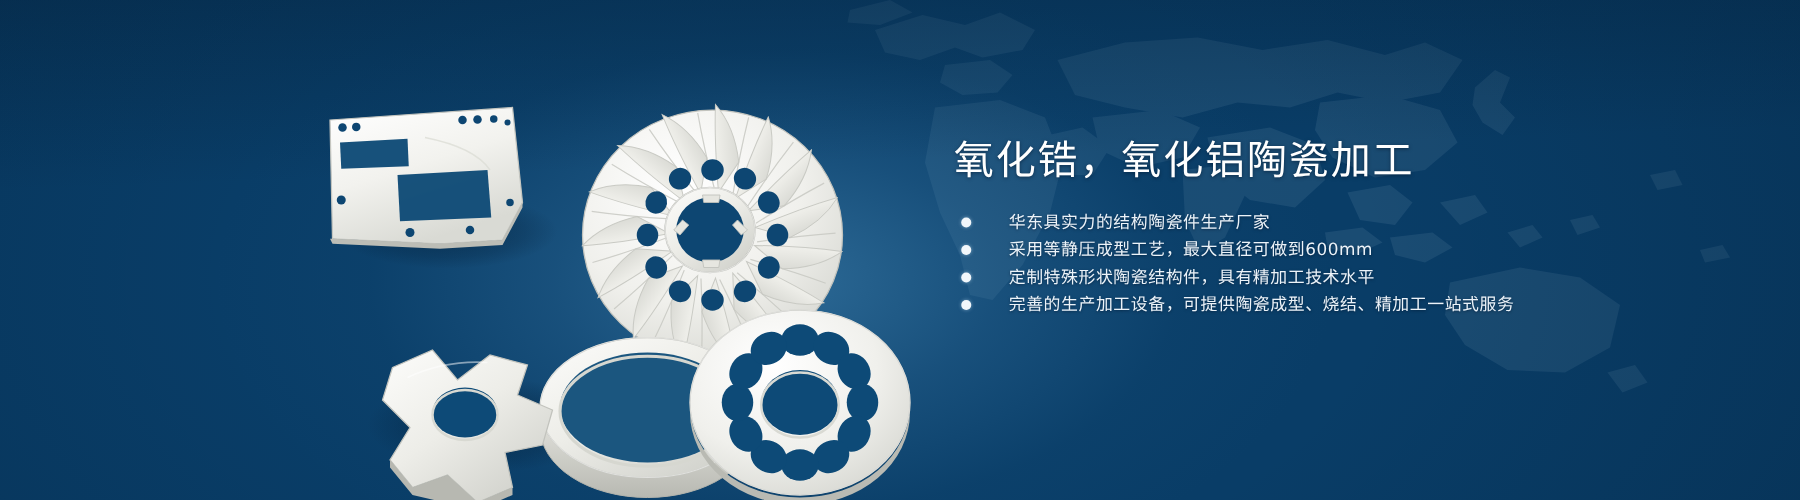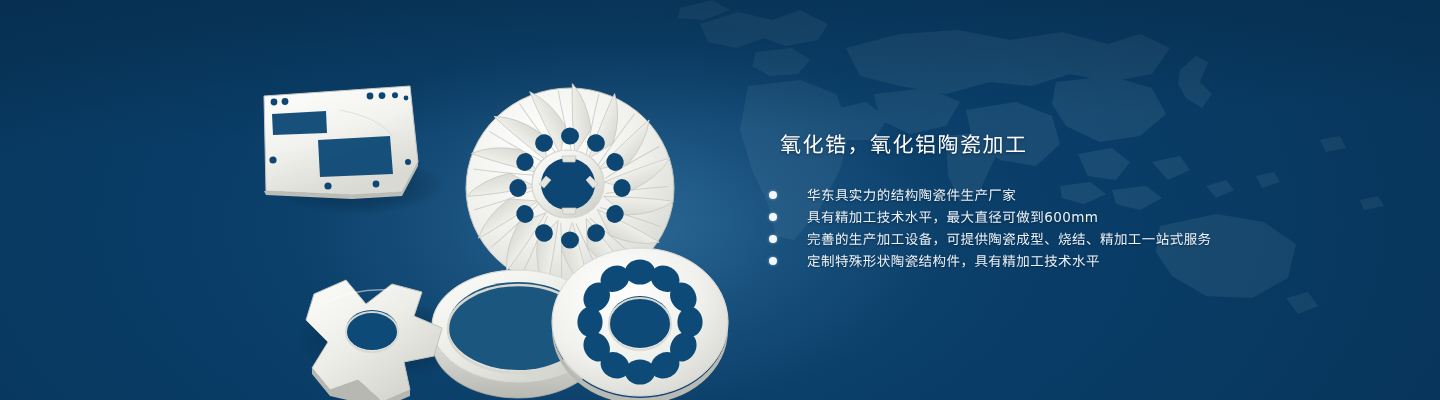--- a/index.html
+++ b/index.html
@@ -74,22 +74,22 @@
   .products svg { display: block; width: 100%; height: 100%; overflow: visible; }
 
   
   .copy {
     position: absolute;
     left: 763px;
     top: 108px;
     width: 620px;
   }
   .headline {
-    margin: 17px;
-    font-size: 21px;
+    margin: 0;
+    font-size: 32px;
     line-height: 40px;
     font-weight: 400;
     letter-spacing: 1.5px;
     color: #ffffff;
     text-shadow: 0 1px 3px rgba(0,16,36,0.55);
     white-space: nowrap;
   }
   .bullets {
     list-style: none;
     margin: 22px 0 0 6px;
@@ -450,26 +450,26 @@
   <div class="copy">
     <h1 class="headline">氧化锆，氧化铝陶瓷加工</h1>
 
     <ul class="bullets">
       <li class="bullet">
         <span class="dot"></span>
         <span>华东具实力的结构陶瓷件生产厂家</span>
       </li>
       <li class="bullet">
         <span class="dot"></span>
-        <span>具有精加工技术水平，最大直径可做到600mm</span>
+        <span>采用等静压成型工艺，最大直径可做到600mm</span>
+      </li>
+      <li class="bullet">
+        <span class="dot"></span>
+        <span>定制特殊形状陶瓷结构件，具有精加工技术水平</span>
       </li>
       <li class="bullet">
         <span class="dot"></span>
         <span>完善的生产加工设备，可提供陶瓷成型、烧结、精加工一站式服务</span>
       </li>
-      <li class="bullet">
-        <span class="dot"></span>
-        <span>定制特殊形状陶瓷结构件，具有精加工技术水平</span>
-      </li>
     </ul>
   </div>
 
 </div>
 
 </body></html>

